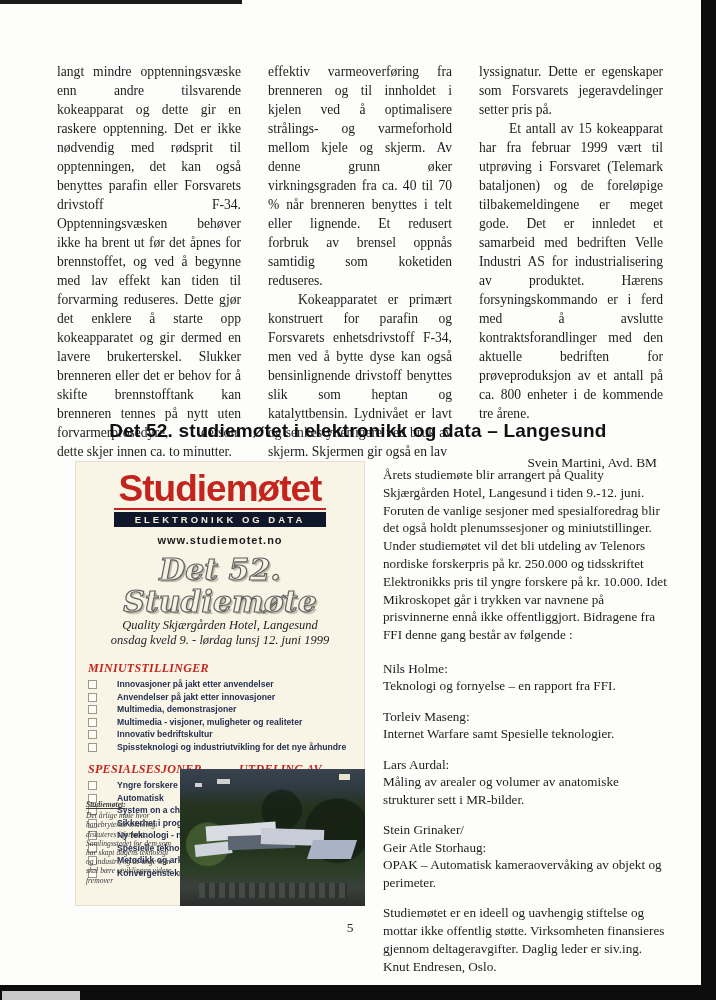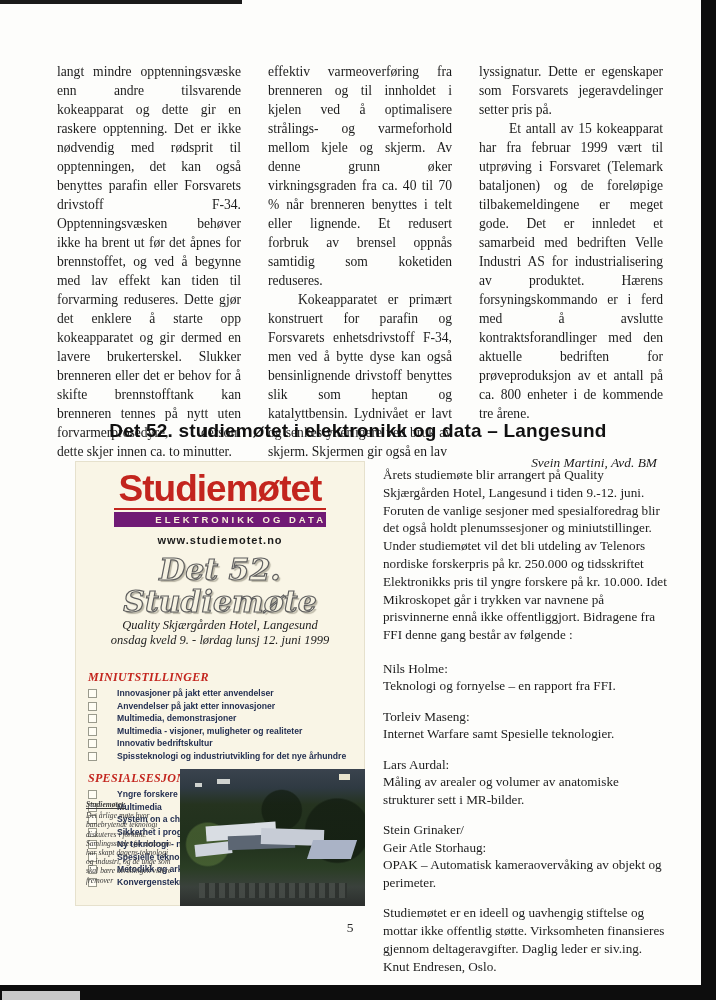--- a/index.html
+++ b/index.html
@@ -13,63 +13,63 @@
   .edge-top{position:absolute;left:0;top:0;width:242px;height:4px;background:#1a1a1a;}
   .edge-right{position:absolute;right:0;top:0;width:15px;height:1000px;background:#0d0d0d;}
   .edge-bottom{position:absolute;left:0;top:985px;width:716px;height:15px;background:#0d0d0d;}
   .edge-corner{position:absolute;left:2px;top:991px;width:78px;height:9px;background:#c9c9c9;}
 
   
   .top-article{position:absolute;left:57px;top:62px;width:606px;display:flex;gap:27px;}
   .col{width:190px;font-size:13.6px;line-height:19px;text-align:justify;}
   .col p{margin:0;}
   .col p.indent{text-indent:30px;}
-  .byline{margin-top:30px;text-align:right;font-style:italic;padding-right:6px;font-size:13.4px;}
+  .byline{margin-top:30px;text-align:right;padding-right:6px;font-size:13.4px;}
 
   
   .section-heading{
     position:absolute;left:40px;top:420px;width:636px;text-align:center;
     font-family:"Liberation Sans", sans-serif;font-weight:bold;font-size:19px;
     letter-spacing:.2px;color:#111;
   }
 
   
   .poster{
     position:absolute;left:75px;top:461px;width:290px;height:445px;
     background:#f9f5e6;border:1px solid #e6e1cd;box-sizing:border-box;
   }
   .poster-logo{
     margin-top:9px;text-align:center;
     font-family:"Liberation Sans", sans-serif;font-weight:bold;
     font-size:37px;line-height:36px;letter-spacing:-1px;color:#c3251e;
   }
   .poster-rule{width:212px;height:2px;background:#c3251e;margin:1px auto 2px auto;}
   .poster-bar{
-    width:212px;height:15px;margin:0 auto;background:#701a75;
+    width:212px;height:15px;margin:0 auto;background:#0f172a;
     color:#f7eed9;font-family:"Liberation Sans", sans-serif;font-weight:bold;
-    font-size:9.5px;letter-spacing:3px;text-align:right;line-height:15px;
+    font-size:9.5px;letter-spacing:3px;text-align:center;line-height:15px;
   }
   .poster-url{
     margin-top:7px;text-align:center;font-family:"Liberation Sans", sans-serif;
     font-weight:bold;font-size:11px;letter-spacing:1px;color:#1a1a1a;
   }
   .poster-script{
     margin-top:8px;text-align:center;
     font-family:"DejaVu Serif", serif;font-style:italic;font-weight:bold;
     font-size:30px;line-height:32px;color:#f6f2e2;
     -webkit-text-stroke:1.2px #5f5f5f;text-shadow:2px 2px 1px #b9b5a5;
   }
   .poster-arr{margin-top:7px;text-align:center;font-style:italic;font-weight:bold;font-size:10.5px;line-height:13px;}
   .poster-arr2{text-align:center;font-style:italic;font-weight:normal;font-size:12.5px;line-height:15px;}
   .poster-lists{padding:10px 0 0 12px;}
   .ph{
     font-style:italic;font-weight:bold;font-size:12px;letter-spacing:.3px;
     color:#c3251e;margin:8px 0 3px 0;font-family:"Liberation Serif", serif;
   }
-  .ph.first{margin-top:12px;}
+  .ph.first{margin-top:3px;}
   .item{display:flex;gap:20px;margin:1px 0;
     font-family:"Liberation Sans", sans-serif;font-weight:bold;
     font-size:8.6px;line-height:11.5px;color:#243052;}
   .cb{width:7px;height:7px;border:1px solid #9a9a8c;background:#fffdf4;flex:none;margin-top:1px;}
   .two-col{display:flex;}
   .two-col .left{width:152px;}
   .two-col .right{width:126px;}
   .prize-item{align-items:flex-start;}
   .prize-item span.txt{white-space:pre-line;}
 
@@ -179,21 +179,21 @@
 
     <div class="two-col">
       <div class="left">
         <div class="ph">SPESIALSESJONER</div>
         <div class="item">
             <span class="cb"></span>
             <span class="txt">Yngre forskere</span>
           </div>
         <div class="item">
             <span class="cb"></span>
-            <span class="txt">Multimedia</span>
+            <span class="txt">Automatisk</span>
           </div>
         <div class="item">
             <span class="cb"></span>
             <span class="txt">System on a chip</span>
           </div>
         <div class="item">
             <span class="cb"></span>
             <span class="txt">Sikkerhet i programvare</span>
           </div>
         <div class="item">

